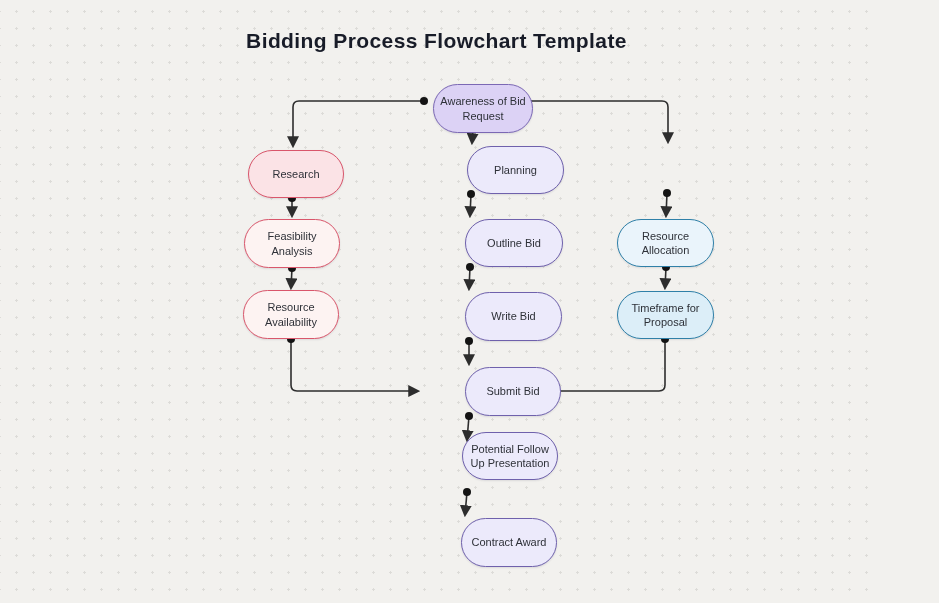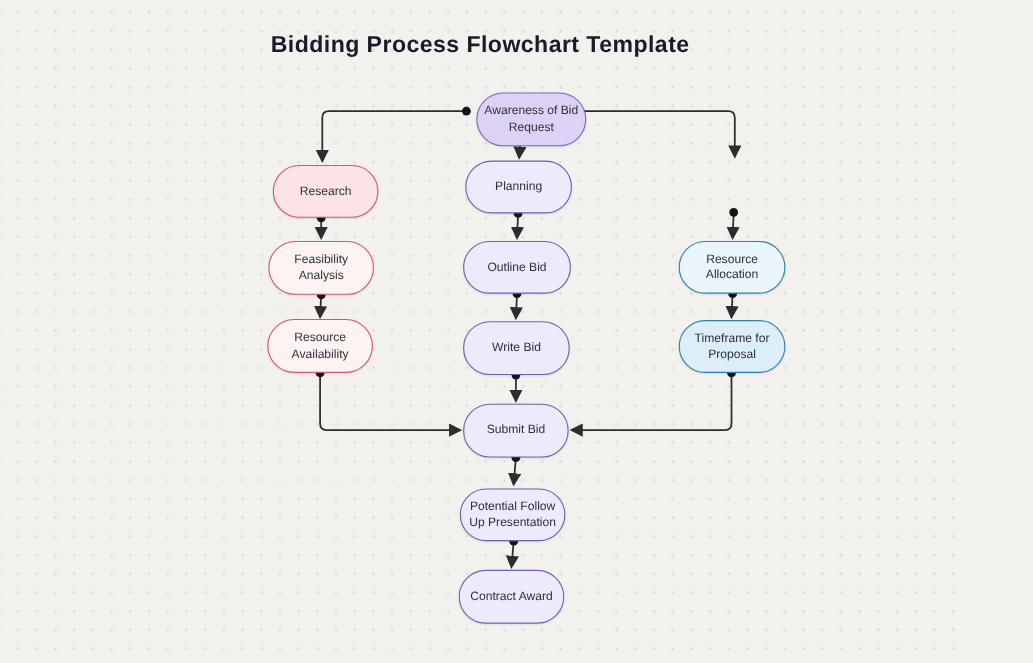--- a/index.html
+++ b/index.html
@@ -54,21 +54,21 @@
     text-align:center;
     border-radius:26px;
     border:1.8px solid;
     font-size:11px;
     line-height:1.3;
     color:var(--text);
     padding:2px 3px;
     box-shadow:0 1px 2px rgba(20,20,50,0.10);
     cursor:pointer;
   }
-  .purple{border-color:var(--purple-border);background:var(--purple-fill);}
+  .purple{border-color:var(--purple-border);background:var(--purple-fill);margin-left:44px;}
   .purple-dark{border-color:var(--purple-dark-border);background:var(--purple-dark-fill);}
   .red{border-color:var(--red-border);background:var(--red-fill);}
   .red-light{border-color:var(--red-border);background:var(--red-fill-light);}
   .blue{border-color:var(--blue-border);background:var(--blue-fill);}
   .blue-mid{border-color:var(--blue-border);background:var(--blue-fill-mid);}
   .blue-light{border-color:var(--blue-border);background:var(--blue-fill-light);}
 </style>
 </head>
 <body>
 
@@ -150,21 +150,21 @@
   </div>
 
   <div class="node blue-mid" style="left:617px;top:291px;width:97px;height:48px;">
     <span>Timeframe for Proposal</span>
   </div>
 
   <div class="node purple" style="left:421px;top:367px;width:96px;height:49px;">
     <span>Submit Bid</span>
   </div>
 
-  <div class="node purple" style="left:418px;top:444px;width:96px;height:48px;">
+  <div class="node purple" style="left:418px;top:432px;width:96px;height:48px;">
     <span>Potential Follow Up Presentation</span>
   </div>
 
   <div class="node purple" style="left:417px;top:518px;width:96px;height:49px;justify-content:center;">
     <span>Contract Award</span>
   </div>
 
 </div>
 
 </body></html>

